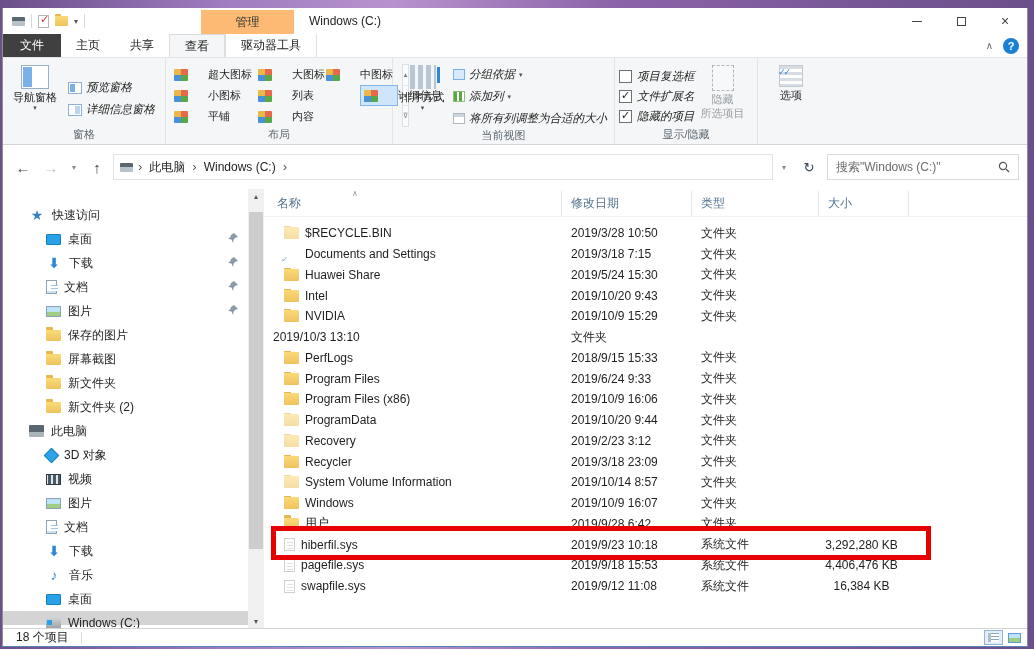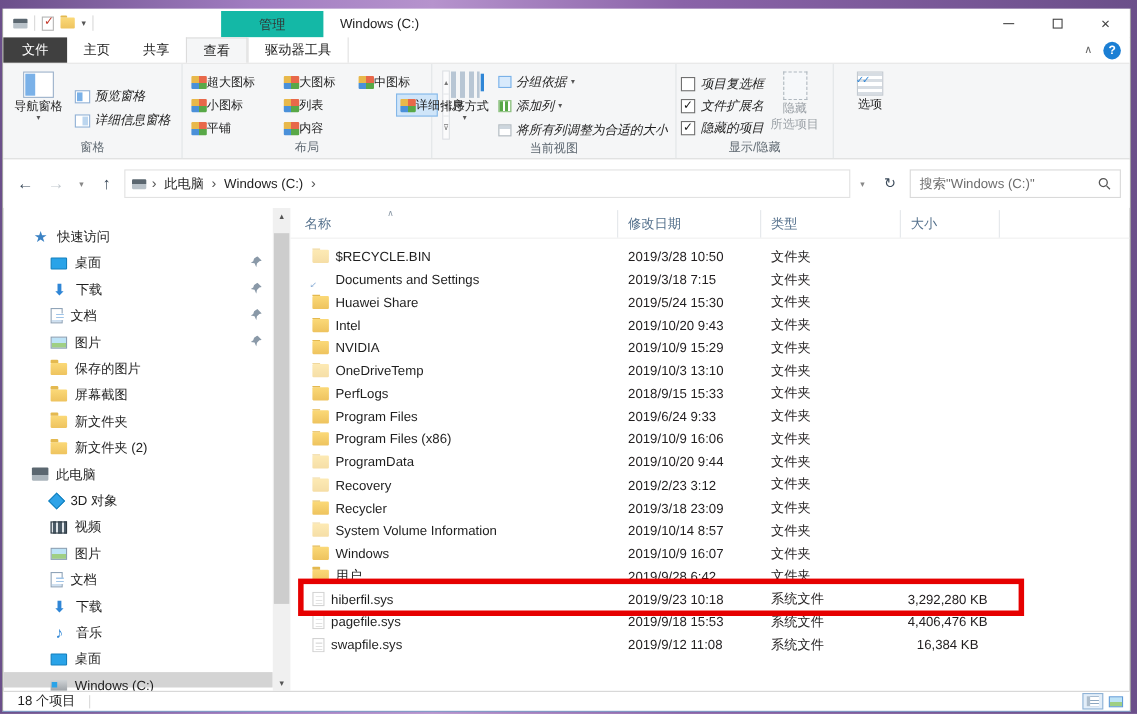--- a/index.html
+++ b/index.html
@@ -17,21 +17,21 @@
   .titlebar{ height:26px; display:flex; align-items:center; position:relative; background:#fff; }
   .qat{ display:flex; align-items:center; gap:6px; padding-left:9px; }
   .qat-sep{ width:1px; height:14px; background:#d9d9d9; }
   .i-qdrive{ width:13px; height:9px; background:linear-gradient(#5b6770 45%,#b9c2c9 45%); border-radius:1px; }
   .i-qprops{ width:11px; height:13px; background:#fff; border:1px solid #b5b5b5; position:relative; }
   .i-qprops::after{ content:"✓"; position:absolute; left:1px; top:-3px; color:#c4392b; font-size:11px; font-weight:bold; }
   .i-qfolder{ width:13px; height:10px; background:linear-gradient(#fbd978,#eec35e); border-radius:1px; position:relative; }
   .i-qfolder::before{ content:""; position:absolute; top:-2px; left:0; width:6px; height:2px; background:#e4b94f; border-radius:1px 1px 0 0; }
   .qat-caret{ color:#555; font-size:8px; }
   .ctx-tab-header{ position:absolute; left:198px; top:2px; width:93px; height:24px;
-    background:#14b8a6; color:#333; display:flex; align-items:center; justify-content:center; font-size:12px; }
+    background:#fdba74; color:#333; display:flex; align-items:center; justify-content:center; font-size:12px; }
   .win-title{ position:absolute; left:306px; top:0; height:26px; display:flex; align-items:center; font-size:12px; color:#1e1e1e; }
   .win-controls{ margin-left:auto; display:flex; height:100%; }
   .wc{ width:44px; height:100%; display:flex; align-items:center; justify-content:center; color:#444; }
   .wc-min span{ width:10px; height:1px; background:#444; display:block; }
   .wc-max span{ width:9px; height:9px; border:1px solid #444; display:block; }
   .wc-close{ font-size:14px; }
 
   
   .tabrow{ height:24px; display:flex; align-items:stretch; background:#fff; border-bottom:1px solid #e4e4e4; position:relative; }
   .tab-file{ width:58px; background:#404040; color:#fff; display:flex; align-items:center; justify-content:center; }
@@ -55,21 +55,21 @@
   .smallbtn{ display:flex; align-items:center; gap:4px; height:19px; padding:0 3px; font-size:11.5px; white-space:nowrap; }
   .grayed{ color:#9aa0a6; }
 
   .i-navpane{ width:28px; height:24px; background:#fff; border:1px solid #9ab0c9; position:relative; }
   .i-navpane::before{ content:""; position:absolute; left:1px; top:1px; bottom:1px; width:9px; background:#7ab1e8; }
   .i-pane-sm{ width:14px; height:12px; background:#fff; border:1px solid #8fb0d4; position:relative; flex:0 0 auto; }
   .i-pane-sm::before{ content:""; position:absolute; left:1px; top:1px; bottom:1px; width:5px; background:#7ab1e8; }
   .i-pane-b::before{ left:auto; right:1px; background:#bcd6ef; }
 
   .gallery{ display:grid; grid-template-columns:84px 68px 76px; grid-auto-rows:21px; align-content:start; padding-top:2px; }
-  .g-item{ display:flex; align-items:center; gap:0; font-size:11px; padding:0 3px; border:1px solid transparent; white-space:nowrap; }
+  .g-item{ display:flex; align-items:center; gap:20px; font-size:11px; padding:0 3px; border:1px solid transparent; white-space:nowrap; }
   .g-item.selected{ background:#cfe5f9; border-color:#84b7e8;margin-left:38px; }
   .g-icon{ width:14px; height:12px; flex:0 0 auto; background:conic-gradient(#e8684a 0 25%,#58a847 0 50%,#4a90d9 0 75%,#e8b84a 0); border-radius:1px; }
   .g-scroll{ width:14px; display:flex; flex-direction:column; margin-left:2px; margin-top:2px; border:1px solid #dcdfe3; background:#fbfbfc; }
   .g-scroll span{ flex:1; display:flex; align-items:center; justify-content:center; font-size:7px; color:#777; border-bottom:1px solid #e4e7ea; }
   .g-scroll span:last-child{ border-bottom:none; }
 
   .i-sort{ width:26px; height:24px; background:repeating-linear-gradient(90deg,#b8c6d4 0 5px,#f5f6f7 5px 8px); position:relative; }
   .i-sort::after{ content:""; position:absolute; right:-4px; top:2px; width:3px; height:16px; background:#2f86d6; }
   .i-groupby{ width:12px; height:11px; border:1px solid #7ab1e8; background:#d8eafc; }
   .i-addcol{ width:12px; height:11px; background:repeating-linear-gradient(90deg,#58a847 0 3px,#fff 3px 5px); border:1px solid #8cc07e; }
@@ -523,24 +523,20 @@
           <div class="row">
             <span class="c-name">
               <span class="ficon fi-folder"></span>
               <span>NVIDIA</span>
             </span>
             <span class="c-date">2019/10/9 15:29</span>
             <span class="c-type">文件夹</span>
             <span class="c-size"></span>
           </div>
           <div class="row hidden">
-            <span class="c-name">
-              <span class="ficon fi-folder"></span>
-              <span>OneDriveTemp</span>
-            </span>
             <span class="c-date">2019/10/3 13:10</span>
             <span class="c-type">文件夹</span>
             <span class="c-size"></span>
           </div>
           <div class="row">
             <span class="c-name">
               <span class="ficon fi-folder"></span>
               <span>PerfLogs</span>
             </span>
             <span class="c-date">2018/9/15 15:33</span>

